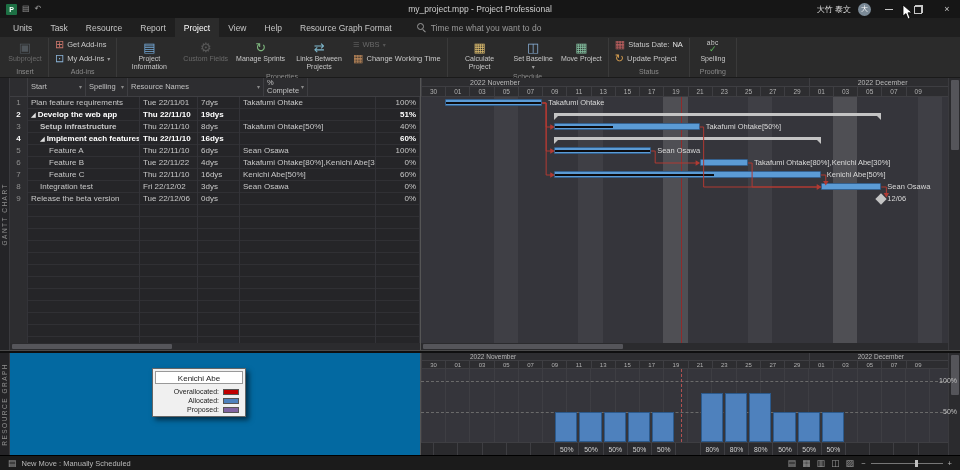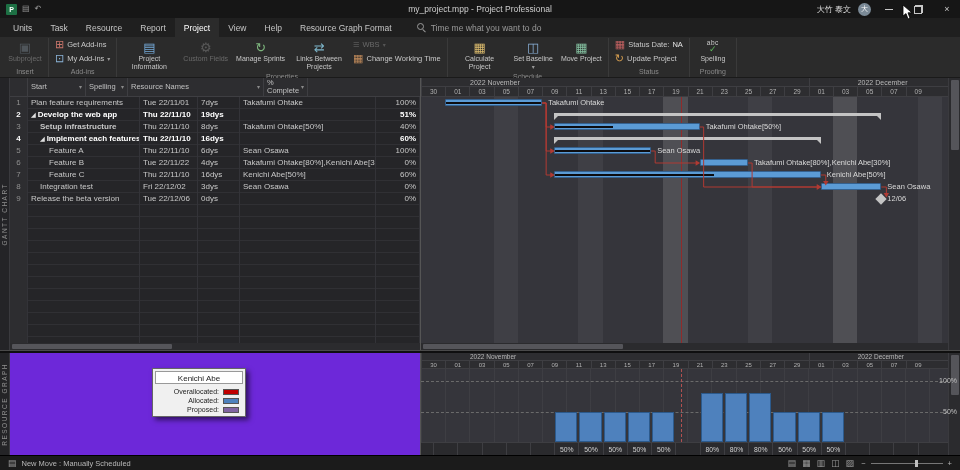--- a/index.html
+++ b/index.html
@@ -46,21 +46,21 @@
   .rbtn.large .rlabel{white-space:normal}
   .rvalue{color:#e6e6e6}
   .arrow{font-size:6px;color:#9a9a9a}
   .rgroup-label{height:11px;text-align:center;font-size:7px;color:#8a8a8a;line-height:11px;white-space:nowrap}
   .spell{display:flex;flex-direction:column;align-items:center;line-height:1}
   .spell-abc{font-size:6.5px;color:#ccc;letter-spacing:.5px}
   .spell-check{font-size:9px;color:#5bb75b;margin-top:-1px}
 
   
   .toppane{position:absolute;top:78px;left:0;width:960px;height:272px;background:#252528}
-  .botpane{position:absolute;top:353px;left:0;width:960px;height:102px;background:#6d28d9}
+  .botpane{position:absolute;top:353px;left:0;width:960px;height:102px;background:#0369a1}
   .hsplit{position:absolute;top:350px;left:0;width:960px;height:3px;background:#0f0f0f;border-top:1px solid #4a4a4a}
   .vstrip{position:absolute;left:0;top:0;bottom:0;width:10px;background:#242427;border-right:1px solid #3a3a3e;display:flex;align-items:center;justify-content:center}
   .vtext{writing-mode:vertical-rl;transform:rotate(180deg);font-size:6.5px;letter-spacing:1.5px;color:#8f8f8f;white-space:nowrap}
   .vsplit{position:absolute;left:420px;top:0;bottom:0;width:1px;background:#555}
   .vscroll{position:absolute;left:948px;top:0;width:12px;background:#2b2b2e;border-left:1px solid #3a3a3e}
   .vthumb{position:absolute;left:2px;width:8px;background:#55555a;border-radius:1px}
   .hscroll{position:absolute;bottom:0;height:7px;background:#2b2b2e}
   .hthumb{position:absolute;top:1px;height:5px;background:#55555a;border-radius:1px}
 
   

